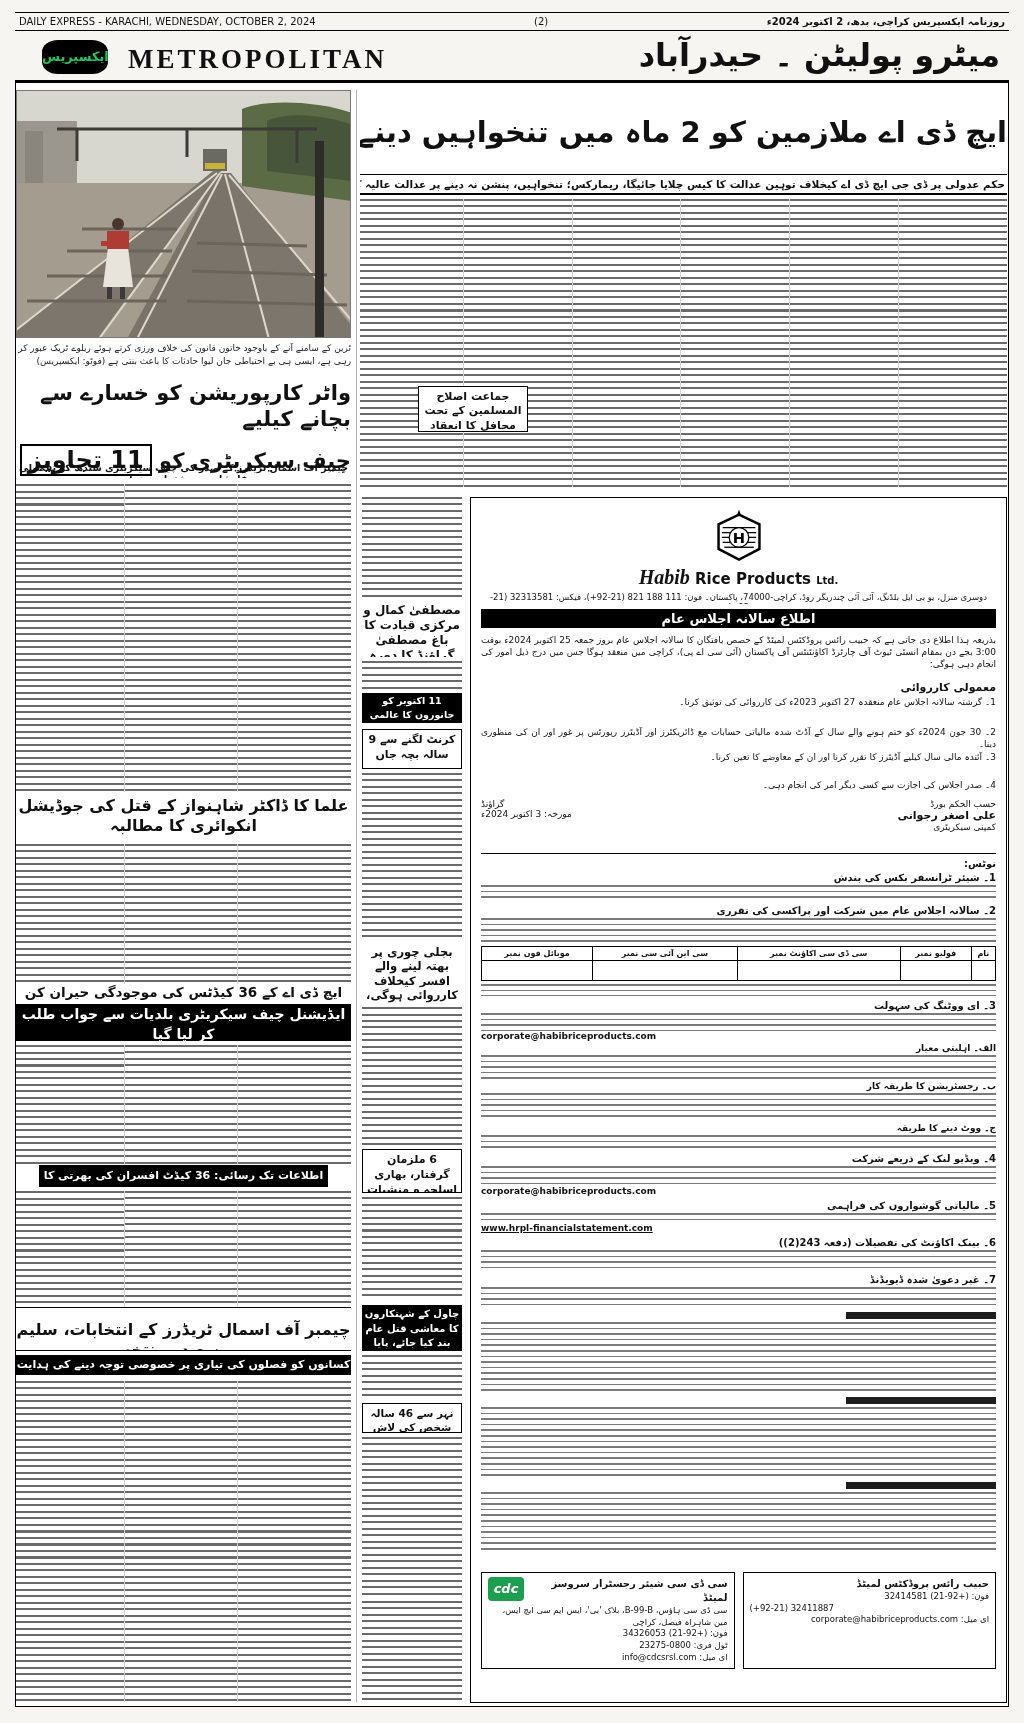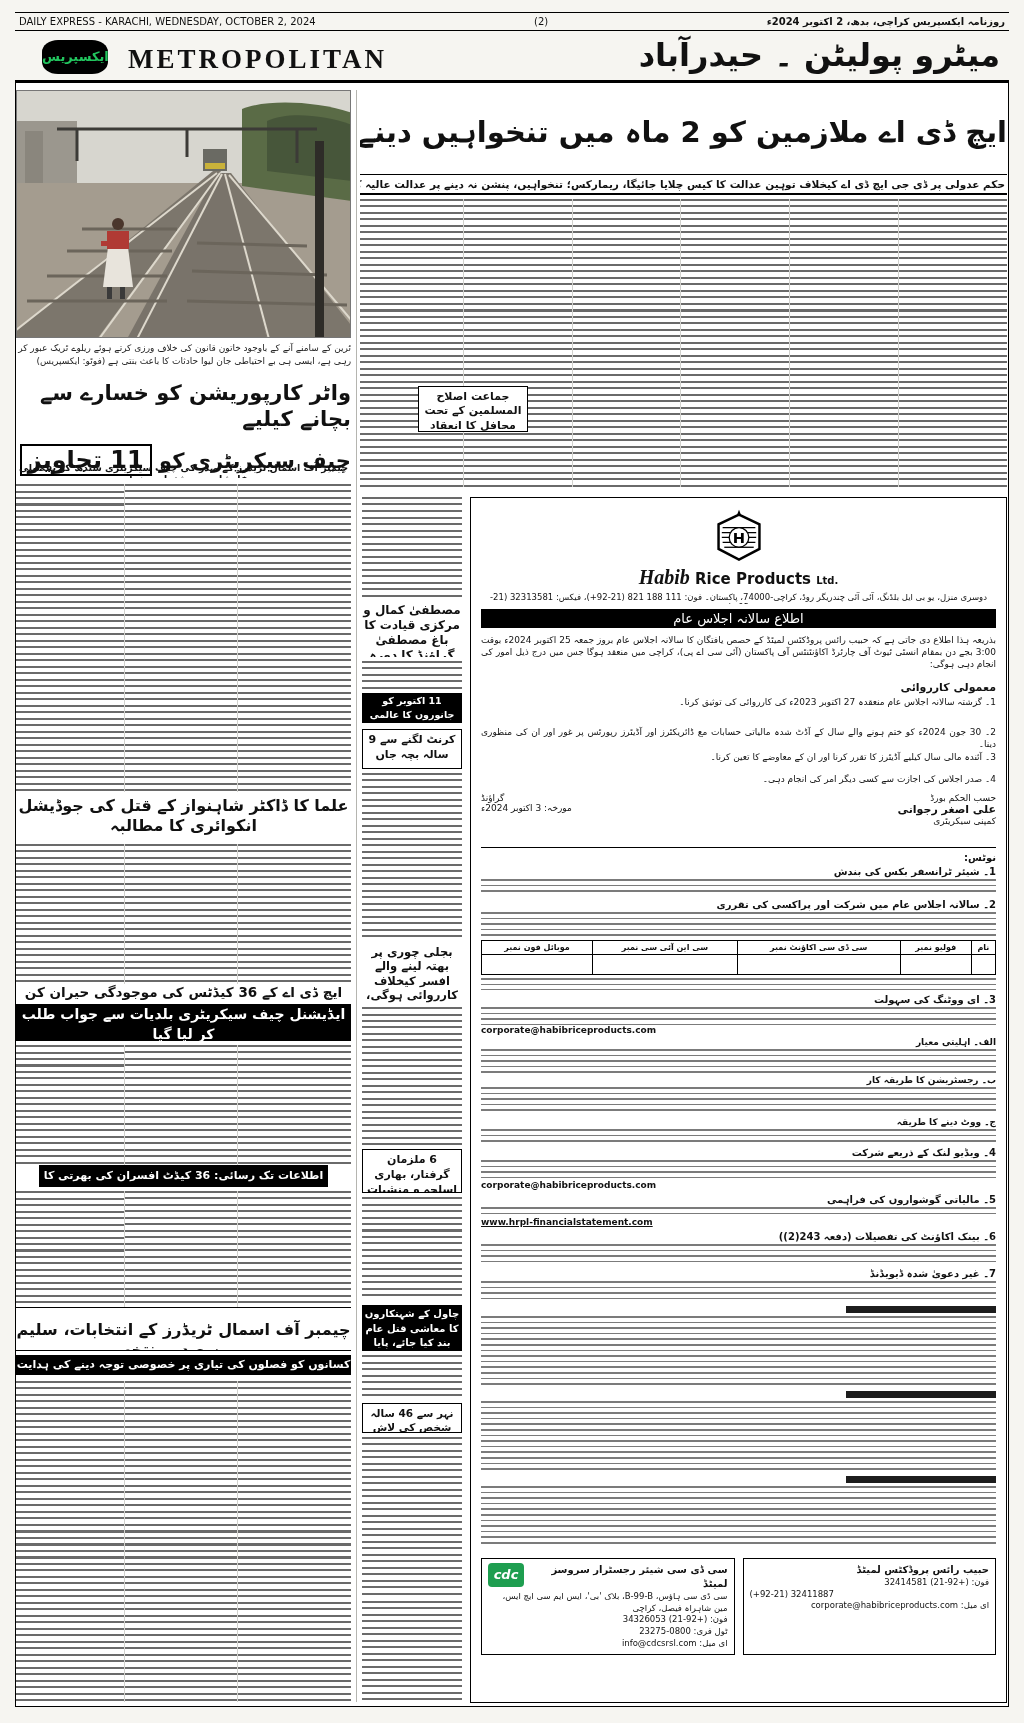--- a/index.html
+++ b/index.html
@@ -28,21 +28,21 @@
 
   .headline { font-weight:bold; line-height:1.25; }
   .revbox { background:#000; color:#fff; font-weight:bold; text-align:center; overflow:hidden; }
   .boxhead { border:1px solid #000; font-weight:bold; text-align:center; background:#fff; overflow:hidden; }
   .outbox { display:inline-block; border:2px solid #000; padding:0 6px; font-size:24px; line-height:1.2; }
 
   .photo { border:1px solid #777; overflow:hidden; background:#cfcec8; }
   .caption { font-size:9px; line-height:1.45; text-align:right; color:#222; }
 
   .adbox { border:1px solid #000; background:#fff; padding:10px 10px 8px 10px; overflow:hidden; }
-  .adbox .banner { background:#000; color:#fff; font-weight:normal; text-align:center; font-size:13px; padding:2px 0; }
+  .adbox .banner { background:#000; color:#fff; font-weight:bold; text-align:center; font-size:13px; padding:2px 0; }
   .adbox .adtext { font-size:9px; line-height:1.35; text-align:justify; }
   .adbox .note-title { font-size:10px; font-weight:bold; text-align:right; }
   .adbox .ltrline { direction:ltr; font-size:9px; font-weight:bold; }
   .sim-headbar { height:7px; width:150px; background:#1d1d1d; margin:5px 0 3px auto; }
 
   table.proxy { width:100%; border-collapse:collapse; direction:rtl; }
   table.proxy th, table.proxy td { border:1px solid #000; font-size:8px; padding:2px 1px; text-align:center; font-weight:bold; }
   table.proxy td { height:20px; font-weight:normal; }
 
   .contacts { display:flex; gap:8px; }
@@ -230,21 +230,21 @@
   <div class="ur" style="margin-top:2px; height:12px; font-size:8.5px; text-align:center; overflow:hidden;">دوسری منزل، یو بی ایل بلڈنگ، آئی آئی چندریگر روڈ، کراچی-74000، پاکستان۔ فون: 111 188 821 (21-92+)، فیکس: 32313581 (21-92+)</div>
 
   <div class="ur banner" style="margin-top:5px;">اطلاع سالانہ اجلاس عام</div>
 
   <div class="ur adtext" style="margin-top:6px; height:44px; overflow:hidden;">بذریعہ ہذا اطلاع دی جاتی ہے کہ حبیب رائس پروڈکٹس لمیٹڈ کے حصص یافتگان کا سالانہ اجلاس عام بروز جمعہ 25 اکتوبر 2024ء بوقت 3:00 بجے دن بمقام انسٹی ٹیوٹ آف چارٹرڈ اکاؤنٹنٹس آف پاکستان (آئی سی اے پی)، کراچی میں منعقد ہوگا جس میں درج ذیل امور کی انجام دہی ہوگی:</div>
 
   <div class="ur note-title" style="margin-top:3px; font-size:11px;">معمولی کارروائی</div>
   <div class="ur adtext" style="margin-top:2px;">1۔ گزشتہ سالانہ اجلاس عام منعقدہ 27 اکتوبر 2023ء کی کارروائی کی توثیق کرنا۔</div>
   <div class="ur adtext" style="margin-top:18px;">2۔ 30 جون 2024ء کو ختم ہونے والے سال کے آڈٹ شدہ مالیاتی حسابات مع ڈائریکٹرز اور آڈیٹرز رپورٹس پر غور اور ان کی منظوری دینا۔</div>
   <div class="ur adtext" style="margin-top:1px;">3۔ آئندہ مالی سال کیلیے آڈیٹرز کا تقرر کرنا اور ان کے معاوضے کا تعین کرنا۔</div>
-  <div class="ur adtext" style="margin-top:9px;">4۔ صدر اجلاس کی اجازت سے کسی دیگر امر کی انجام دہی۔</div>
+  <div class="ur adtext" style="margin-top:15px;">4۔ صدر اجلاس کی اجازت سے کسی دیگر امر کی انجام دہی۔</div>
 
   <div style="display:flex; justify-content:space-between; margin-top:8px; height:50px;">
     <div class="ur" style="font-size:9px; text-align:left;">
       <div>گراؤنڈ</div>
       <div>مورخہ: 3 اکتوبر 2024ء</div>
     </div>
     <div class="ur" style="font-size:9px; text-align:right;">
       <div>حسب الحکم بورڈ</div>
       <div style="font-weight:bold; font-size:11px;">علی اصغر رجوانی</div>
       <div>کمپنی سیکریٹری</div>
@@ -307,21 +307,21 @@
 
   <div>
     <div class="sim-headbar"></div>
     <div class="simlite" style="height:70px;"></div>
     <div class="sim-headbar"></div>
     <div class="simlite" style="height:70px;"></div>
     <div class="sim-headbar"></div>
     <div class="simlite" style="height:60px;"></div>
   </div>
 
-  <div class="contacts" style="margin-top:12px;">
+  <div class="contacts" style="margin-top:20px;">
     <div class="cbox">
       <div class="cdc-logo">cdc</div>
       <div class="ur cname">سی ڈی سی شیئر رجسٹرار سروسز لمیٹڈ</div>
       <div class="ur">سی ڈی سی ہاؤس، B-99-B، بلاک 'بی'، ایس ایم سی ایچ ایس، مین شاہراہ فیصل، کراچی</div>
       <div class="ur">فون: (+92-21) 34326053</div>
       <div class="ur">ٹول فری: 0800-23275</div>
       <div class="ur">ای میل: info@cdcsrsl.com</div>
     </div>
     <div class="cbox">
       <div class="ur cname">حبیب رائس پروڈکٹس لمیٹڈ</div>

